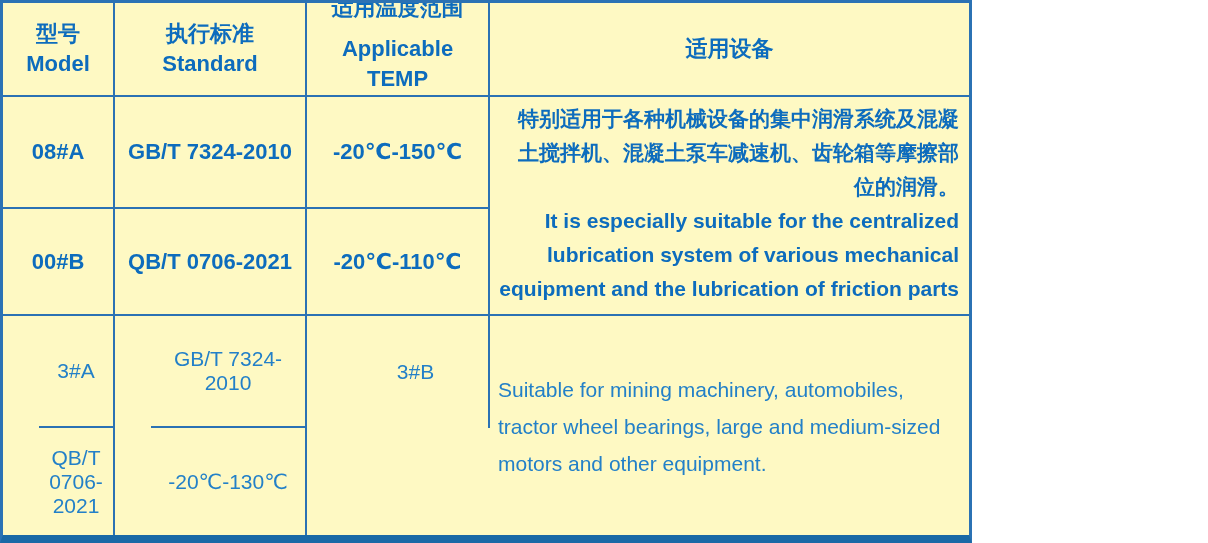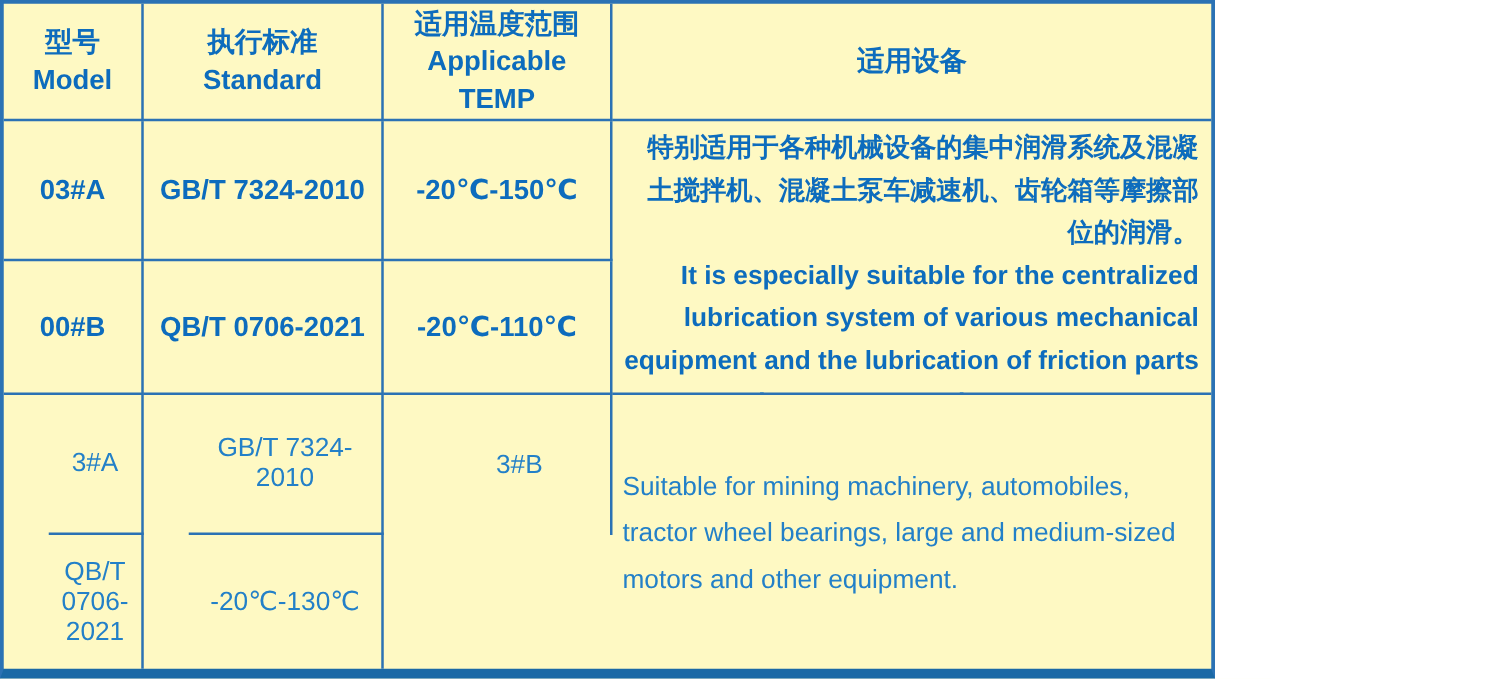--- a/index.html
+++ b/index.html
@@ -19,21 +19,21 @@
     border-right:2px solid #2b72b4;
     border-bottom:2px solid #2b72b4;
     display:flex;flex-direction:column;
     align-items:center;justify-content:center;
     text-align:center;
     overflow:hidden;
   }
   .cell.last-col{border-right:none;text-align:right;}
   .cell.last-row{border-bottom:none;}
   .hdr{color:#0d6cbd;font-weight:bold;font-size:22px;line-height:30px;}
-  .hdr .en-narrow{display:block;max-width:132px;margin:0 auto;}
+  .hdr .en-narrow{display:block;max-width:132px;margin:11px auto;}
   .bold-row{color:#0d6cbd;font-weight:bold;font-size:22px;}
   .reg-row{color:#2380c8;font-weight:normal;font-size:21px;margin-left:36px;}
   .equip{
     grid-column:4;
     align-items:stretch;justify-content:flex-start;
     text-align:justify;
     padding:5px 10px 4px 8px;
   }
   .equip.eq-top{grid-row:2 / span 2;}
   .equip.eq-bottom{grid-row:4 / span 2;justify-content:center;text-align:left;}
@@ -55,21 +55,21 @@
     <span>Standard</span>
   </div>
   <div class="cell hdr">
     <span>适用温度范围</span>
     <span class="en-narrow">Applicable TEMP</span>
   </div>
   <div class="cell hdr last-col">
     <span>适用设备</span>
   </div>
 
-  <div class="cell bold-row">03#A</div>
+  <div class="cell bold-row">08#A</div>
   <div class="cell bold-row">GB/T 7324-2010</div>
   <div class="cell bold-row">-20℃-150℃</div>
 
   <div class="cell equip eq-top last-col">
     <p>特别适用于各种机械设备的集中润滑系统及混凝土搅拌机、混凝土泵车减速机、齿轮箱等摩擦部位的润滑。</p>
     <p>It is especially suitable for the centralized lubrication system of various mechanical equipment and the lubrication of friction parts such as concrete mixer,concrete pump trucks, reducers and gear boxes.</p>
   </div>
 
   <div class="cell bold-row">00#B</div>
   <div class="cell bold-row">QB/T 0706-2021</div>

